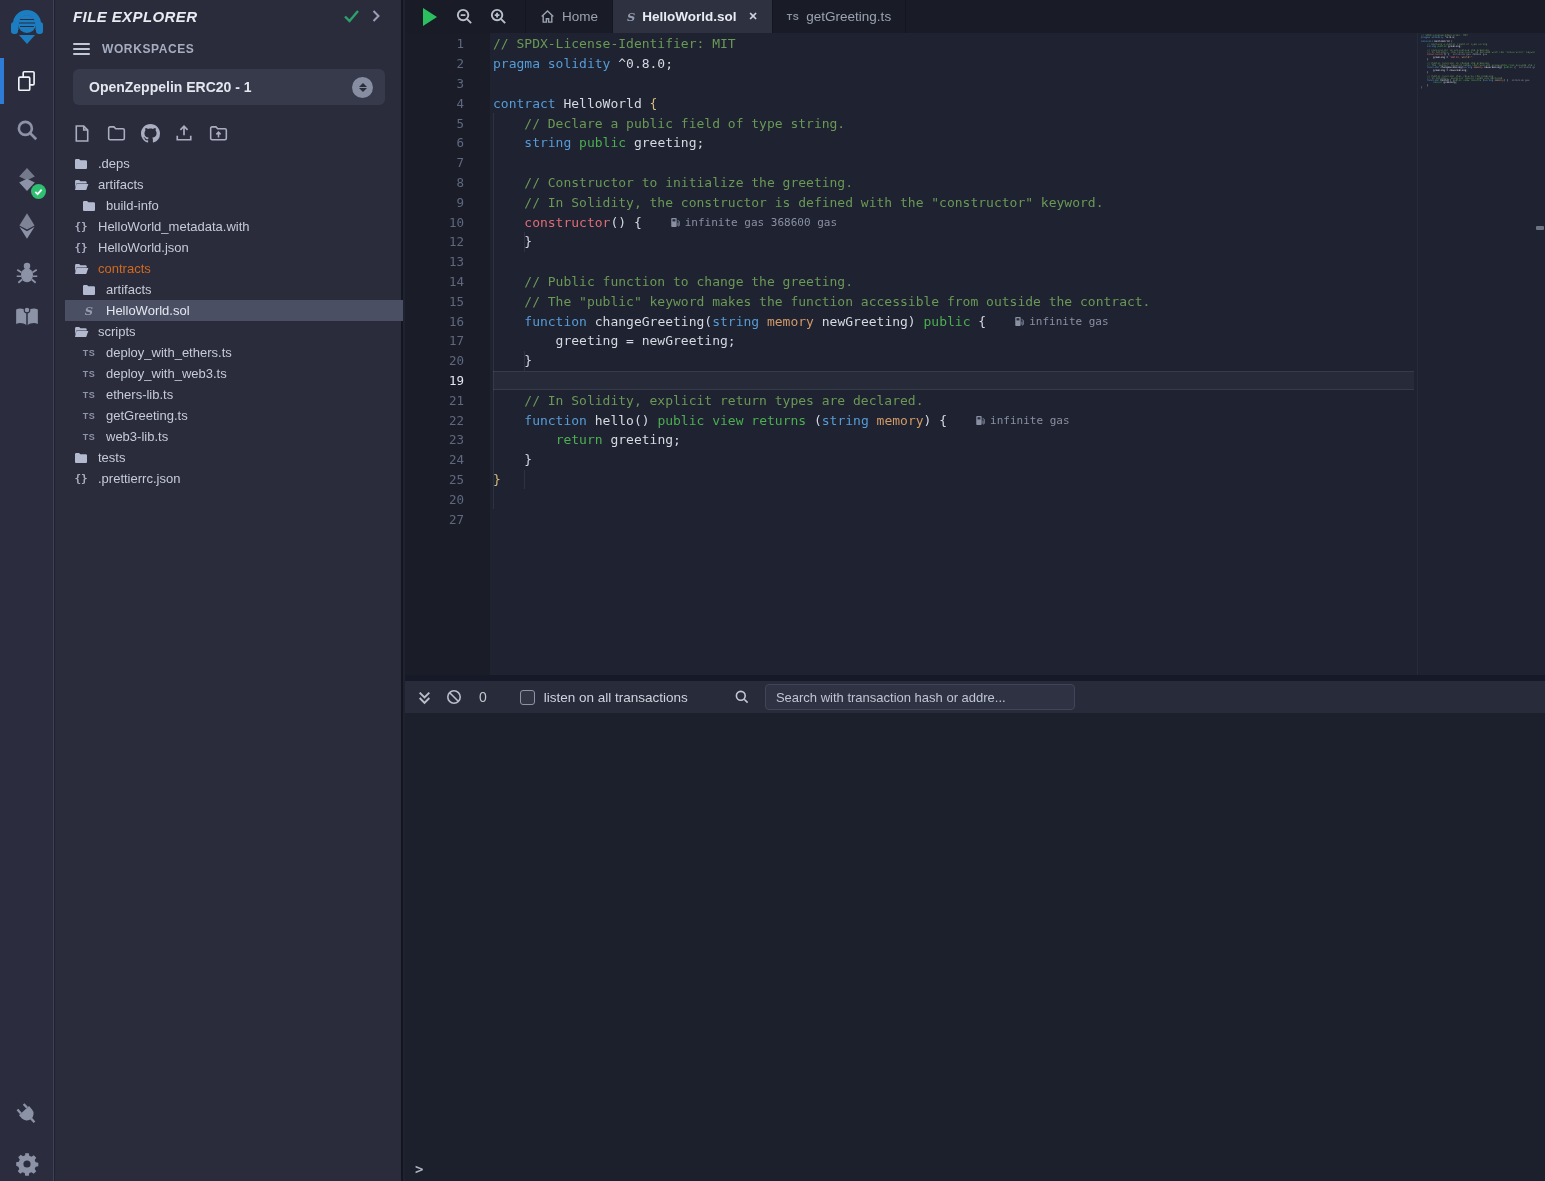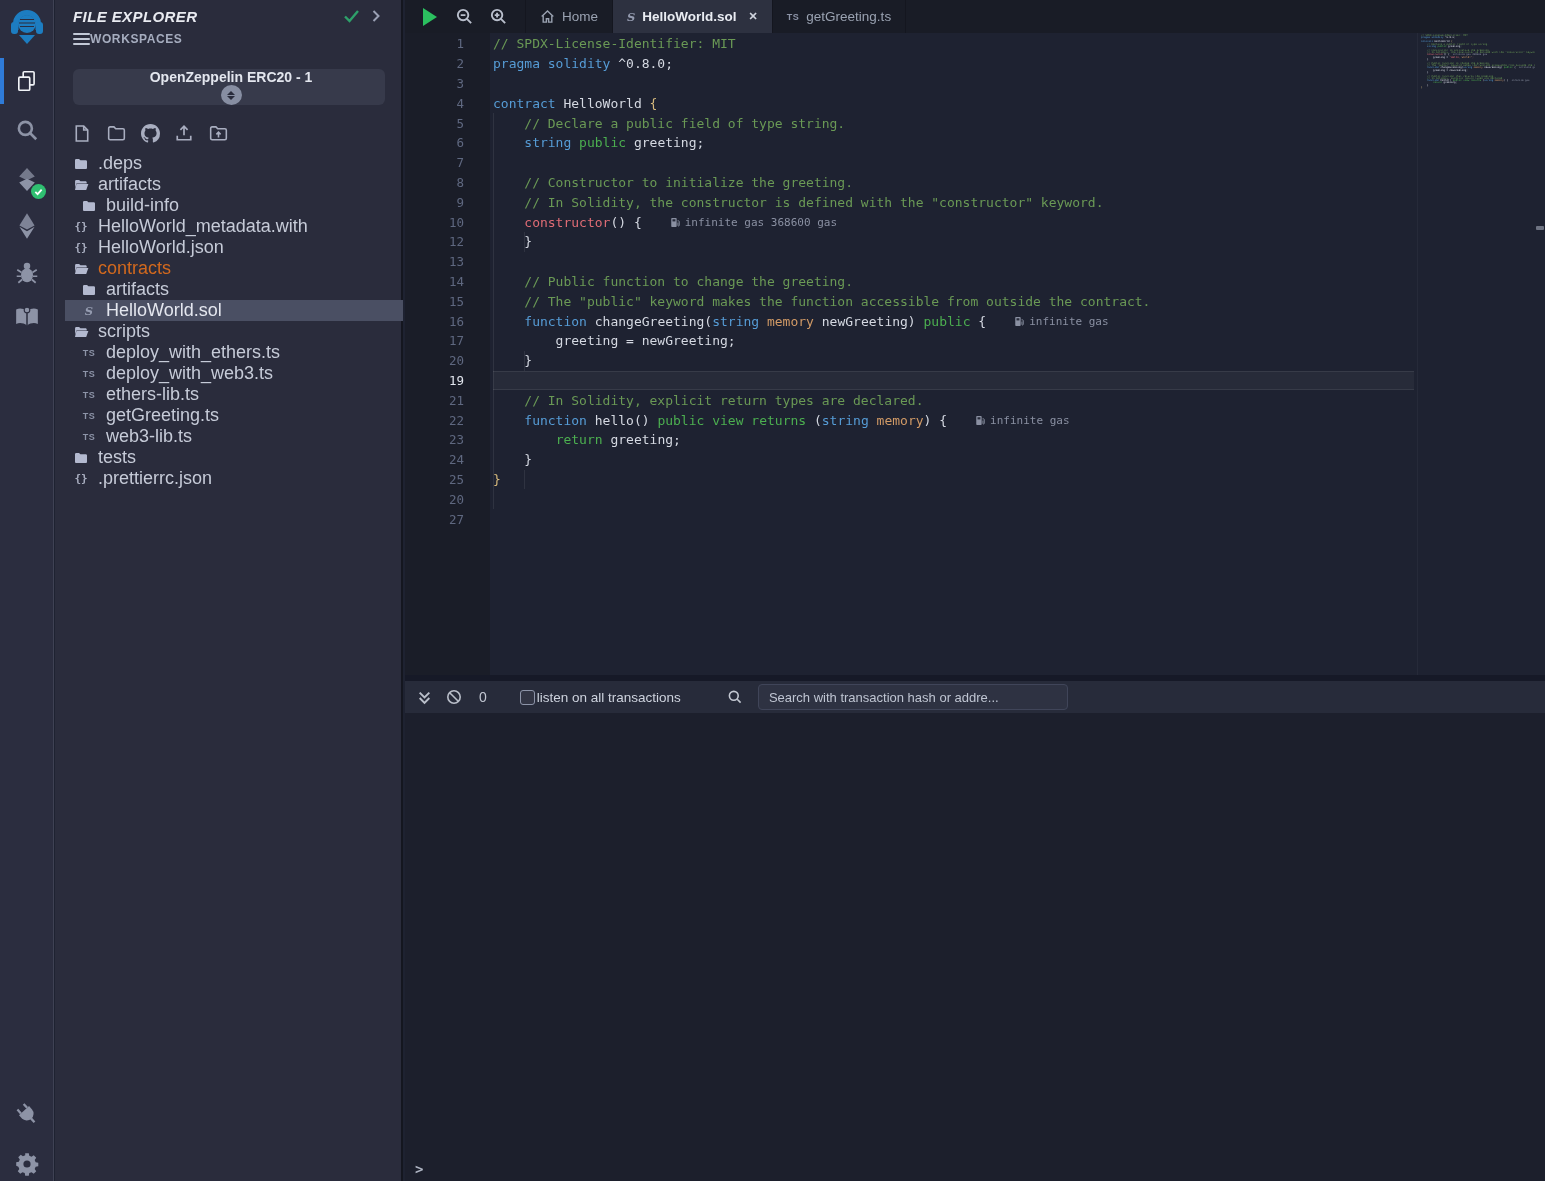--- a/index.html
+++ b/index.html
@@ -14,39 +14,39 @@
   .rail-item.active::before { content:""; position:absolute; left:0; top:0; bottom:0; width:4px; background:#2f7bd8; }
   .rail-badge { position:absolute; right:8px; bottom:2px; width:15px; height:15px; border-radius:50%;
     background:#2fbf71; display:flex; align-items:center; justify-content:center; }
 
   
   #panel { position:absolute; left:55px; top:0; width:348px; height:1181px; background:#2a2c3c;
     border-right:2px solid #14161f; }
   #fe-title { position:absolute; left:18px; top:8px; font-size:15px; font-weight:700; letter-spacing:.4px; color:#e9ebf1;font-style:italic; }
   #fe-check { position:absolute; left:288px; top:9px; }
   #fe-arrow { position:absolute; left:316px; top:9px; }
-  #ws-row { position:absolute; left:18px; top:30px; display:flex; align-items:center; }
+  #ws-row { position:absolute; left:18px; top:40px; display:flex; align-items:center; gap:12px; }
   .hamburger { display:inline-block; width:17px; }
   .hamburger i { display:block; height:2px; background:#c2c8d6; margin:3px 0; border-radius:1px; }
   #ws-label { font-size:12px; font-weight:700; letter-spacing:.6px; color:#a6adbf; }
   #ws-select { position:absolute; left:18px; top:69px; width:312px; height:36px; background:#373a4b; border-radius:6px;
-    display:flex; align-items:center; padding:0 12px 0 16px; cursor:pointer;flex-direction:column; }
+    display:flex; align-items:center; padding:0 12px 0 16px; cursor:pointer; }
   #ws-name { font-size:14px; font-weight:600; color:#e3e6ee; flex:1; }
   #ws-badge { width:21px; height:21px; border-radius:50%; background:#878ea2; display:flex; flex-direction:column;
     align-items:center; justify-content:center; gap:1px; }
   #ws-badge b { width:0; height:0; border-left:4px solid transparent; border-right:4px solid transparent; }
   #ws-badge b.up { border-bottom:4px solid #2a2c3c; }
   #ws-badge b.dn { border-top:4px solid #2a2c3c; }
   #fe-toolbar { position:absolute; left:16px; top:122px; display:flex; gap:12px; align-items:center; }
   .tool-ic { width:22px; height:22px; display:flex; align-items:center; justify-content:center; cursor:pointer; }
 
   #tree { position:absolute; left:0; top:153px; width:348px; }
   .trow { height:21px; display:flex; align-items:center; cursor:pointer; }
   .trow .ticon { width:16px; display:flex; align-items:center; justify-content:center; margin-right:9px; flex:none; }
-  .trow .tlabel { font-size:18px; color:#c6cbd8; white-space:nowrap; }
+  .trow .tlabel { font-size:13px; color:#c6cbd8; white-space:nowrap; }
   .trow.accent .tlabel { color:#d2691e; }
   .trow.selected { background:#4a4f63; }
   .trow.selected .tlabel { color:#e4e7ef; }
   .braces { font-size:11px; font-weight:700; color:#a9aec0; font-family:"DejaVu Sans Mono", monospace; }
   .tsbadge { font-size:9px; font-weight:700; color:#8d94a8; letter-spacing:.5px; }
   .solbadge { font-size:11.5px; font-weight:700; color:#959cb0; font-family:"DejaVu Serif", serif; font-style:italic; }
 
   
   #editor-col { position:absolute; left:405px; top:0; width:1140px; height:1181px; }
   #tabbar { position:absolute; left:0; top:0; width:1140px; height:33px; background:#191c26; display:flex; align-items:stretch; }
@@ -82,21 +82,21 @@
   #overview { position:absolute; left:1130px; top:0; width:10px; height:642px; }
   #scroll-thumb { position:absolute; left:1px; top:193px; width:8px; height:4px; background:#9aa0ad; opacity:.65; border-radius:1px; }
 
   
   #terminal-bar { position:absolute; left:0; top:675px; width:1140px; height:38px; background:#272b3a;
     border-top:6px solid #161927; display:flex; align-items:center; }
   .term-ic { display:flex; align-items:center; justify-content:center; width:22px; margin-left:8px; cursor:pointer; }
   #tx-count { margin-left:14px; font-size:14px; color:#c2c7d2; }
   #listen-box { margin-left:33px; width:15px; height:15px; border:1px solid #8d94a8; border-radius:3px;
     background:rgba(255,255,255,0.05); cursor:pointer; }
-  #listen-label { margin-left:2px; font-size:13.5px; color:#ced3de; }
+  #listen-label { margin-left:9px; font-size:13.5px; color:#ced3de; }
   #term-search-ic { margin-left:43px; }
   #term-input { margin-left:12px; width:310px; height:26px; background:#2e3242; border:1px solid #404559;
     border-radius:4px; color:#dfe3ec; font-size:13px; padding:0 10px; outline:none; }
   #term-input::placeholder { color:#bfc5d2; }
   #terminal-body { position:absolute; left:0; top:713px; width:1140px; height:468px; background:#1c1f2c; }
   #prompt { position:absolute; left:10px; bottom:4px; font-family:"DejaVu Sans Mono", monospace; font-weight:700;
     font-size:14px; color:#aeb4c2; }
 </style>
 </head>
 <body>

